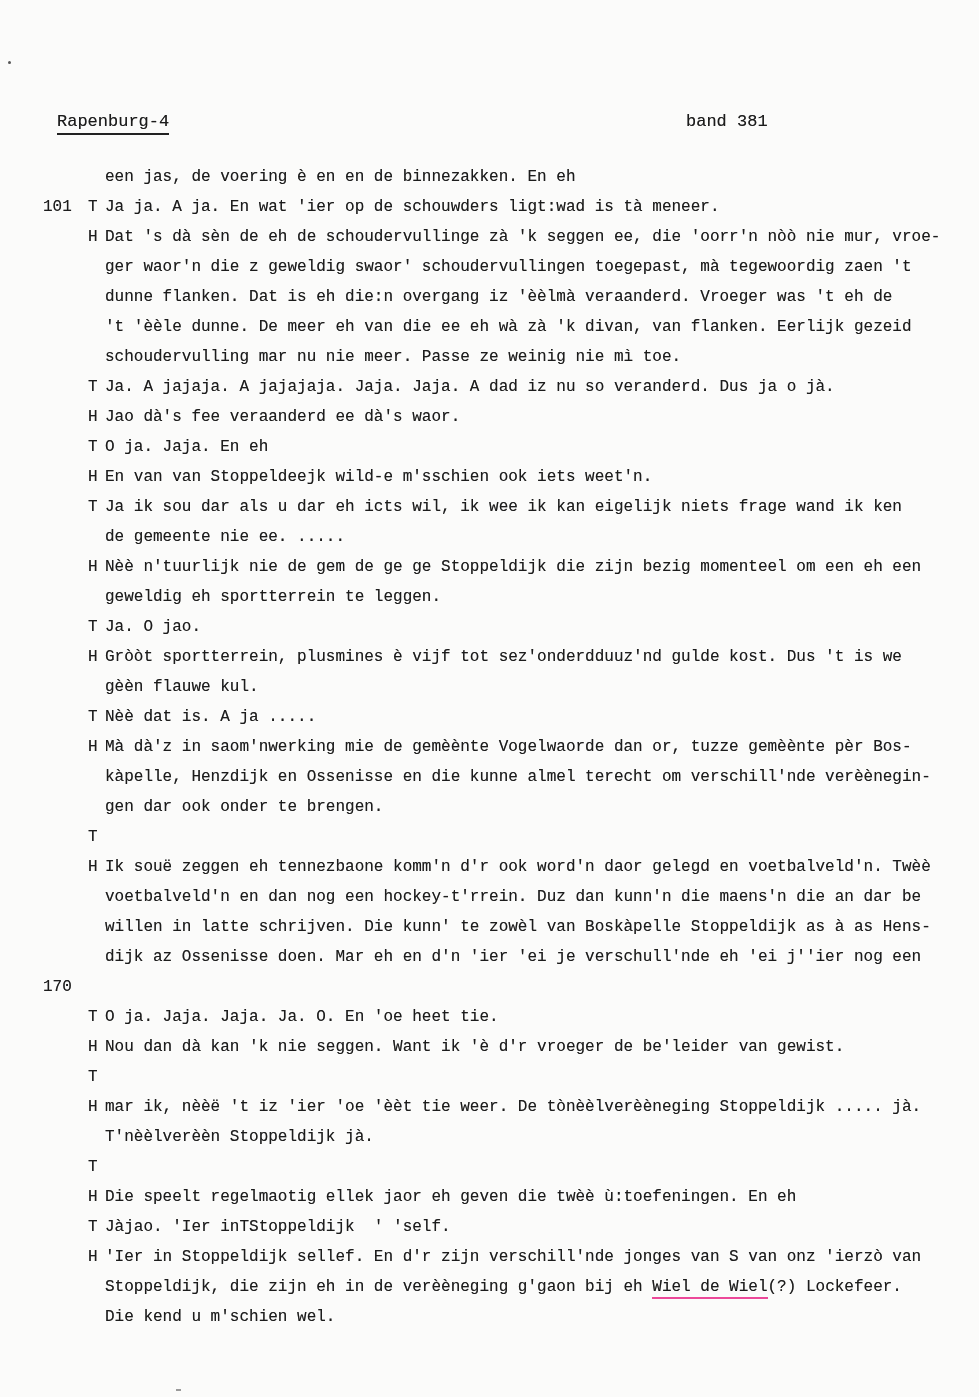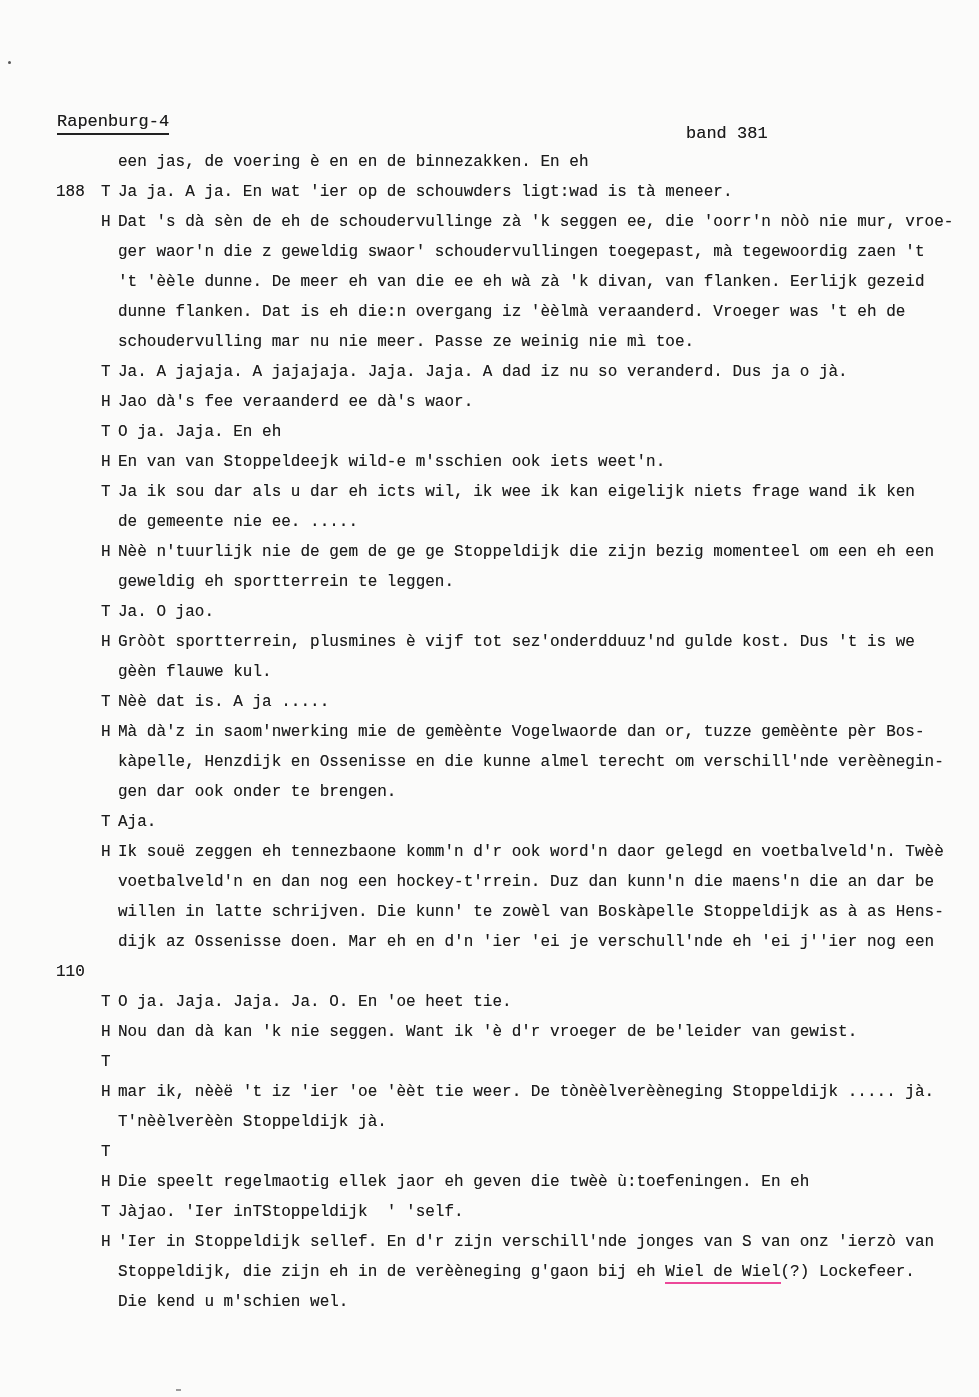--- a/index.html
+++ b/index.html
@@ -35,30 +35,30 @@
     position: absolute;
     left: 57px; top: 0;
     font-size: 17px;
     white-space: pre;
     border-bottom: 2px solid #222;
     padding-bottom: 2px;
     text-shadow: 0 0 0.6px rgba(20,20,20,0.55);
   }
   .band-label {
     position: absolute;
-    left: 686px; top: 12px;
+    left: 686px; top: 0;
     font-size: 17px;
     white-space: pre;
     text-shadow: 0 0 0.6px rgba(20,20,20,0.55);
   }
   .transcript {
     position: absolute;
-    left: 0; top: 147px;
+    left: 0; top: 162px;
     width: 100%;
-    padding-left: 56px;
+    padding-left: 43px;
     box-sizing: border-box;
   }
   .line {
     display: flex;
     height: 30px;
     align-items: center;
     font-size: 16px;
     text-shadow: 0 0 0.6px rgba(20,20,20,0.5);
   }
   .num {
@@ -92,47 +92,47 @@
     <span class="band-label">band 381</span>
   </div>
 
   <div class="transcript">
       <div class="line">
         <span class="num"></span>
         <span class="speaker"></span>
         <span class="text"><span>een jas, de voering è en en de binnezakken. En eh</span></span>
       </div>
       <div class="line">
-        <span class="num">188</span>
+        <span class="num">101</span>
         <span class="speaker">T</span>
         <span class="text"><span>Ja ja. A ja. En wat 'ier op de schouwders ligt:wad is tà meneer.</span></span>
       </div>
       <div class="line">
         <span class="num"></span>
         <span class="speaker">H</span>
         <span class="text"><span>Dat 's dà sèn de eh de schoudervullinge zà 'k seggen ee, die 'oorr'n nòò nie mur, vroe-</span></span>
       </div>
       <div class="line">
         <span class="num"></span>
         <span class="speaker"></span>
         <span class="text"><span>ger waor'n die z geweldig swaor' schoudervullingen toegepast, mà tegewoordig zaen 't</span></span>
       </div>
       <div class="line">
         <span class="num"></span>
         <span class="speaker"></span>
+        <span class="text"><span>dunne flanken. Dat is eh die:n overgang iz 'èèlmà veraanderd. Vroeger was 't eh de</span></span>
+      </div>
+      <div class="line">
+        <span class="num"></span>
+        <span class="speaker"></span>
         <span class="text"><span>'t 'èèle dunne. De meer eh van die ee eh wà zà 'k divan, van flanken. Eerlijk gezeid</span></span>
       </div>
       <div class="line">
         <span class="num"></span>
         <span class="speaker"></span>
-        <span class="text"><span>dunne flanken. Dat is eh die:n overgang iz 'èèlmà veraanderd. Vroeger was 't eh de</span></span>
-      </div>
-      <div class="line">
-        <span class="num"></span>
-        <span class="speaker"></span>
         <span class="text"><span>schoudervulling mar nu nie meer. Passe ze weinig nie mì toe.</span></span>
       </div>
       <div class="line">
         <span class="num"></span>
         <span class="speaker">T</span>
         <span class="text"><span>Ja. A jajaja. A jajajaja. Jaja. Jaja. A dad iz nu so veranderd. Dus ja o jà.</span></span>
       </div>
       <div class="line">
         <span class="num"></span>
         <span class="speaker">H</span>
@@ -199,21 +199,20 @@
         <span class="text"><span>kàpelle, Henzdijk en Ossenisse en die kunne almel terecht om verschill'nde verèènegin-</span></span>
       </div>
       <div class="line">
         <span class="num"></span>
         <span class="speaker"></span>
         <span class="text"><span>gen dar ook onder te brengen.</span></span>
       </div>
       <div class="line">
         <span class="num"></span>
         <span class="speaker">T</span>
-        <span class="text"><span>Aja.</span></span>
       </div>
       <div class="line">
         <span class="num"></span>
         <span class="speaker">H</span>
         <span class="text"><span>Ik souë zeggen eh tennezbaone komm'n d'r ook word'n daor gelegd en voetbalveld'n. Twèè</span></span>
       </div>
       <div class="line">
         <span class="num"></span>
         <span class="speaker"></span>
         <span class="text"><span>voetbalveld'n en dan nog een hockey-t'rrein. Duz dan kunn'n die maens'n die an dar be</span></span>
@@ -222,21 +221,21 @@
         <span class="num"></span>
         <span class="speaker"></span>
         <span class="text"><span>willen in latte schrijven. Die kunn' te zowèl van Boskàpelle Stoppeldijk as à as Hens-</span></span>
       </div>
       <div class="line">
         <span class="num"></span>
         <span class="speaker"></span>
         <span class="text"><span>dijk az Ossenisse doen. Mar eh en d'n 'ier 'ei je verschull'nde eh 'ei j''ier nog een</span></span>
       </div>
       <div class="line">
-        <span class="num">110</span>
+        <span class="num">170</span>
         <span class="speaker"></span>
       </div>
       <div class="line">
         <span class="num"></span>
         <span class="speaker">T</span>
         <span class="text"><span>O ja. Jaja. Jaja. Ja. O. En 'oe heet tie.</span></span>
       </div>
       <div class="line">
         <span class="num"></span>
         <span class="speaker">H</span>

